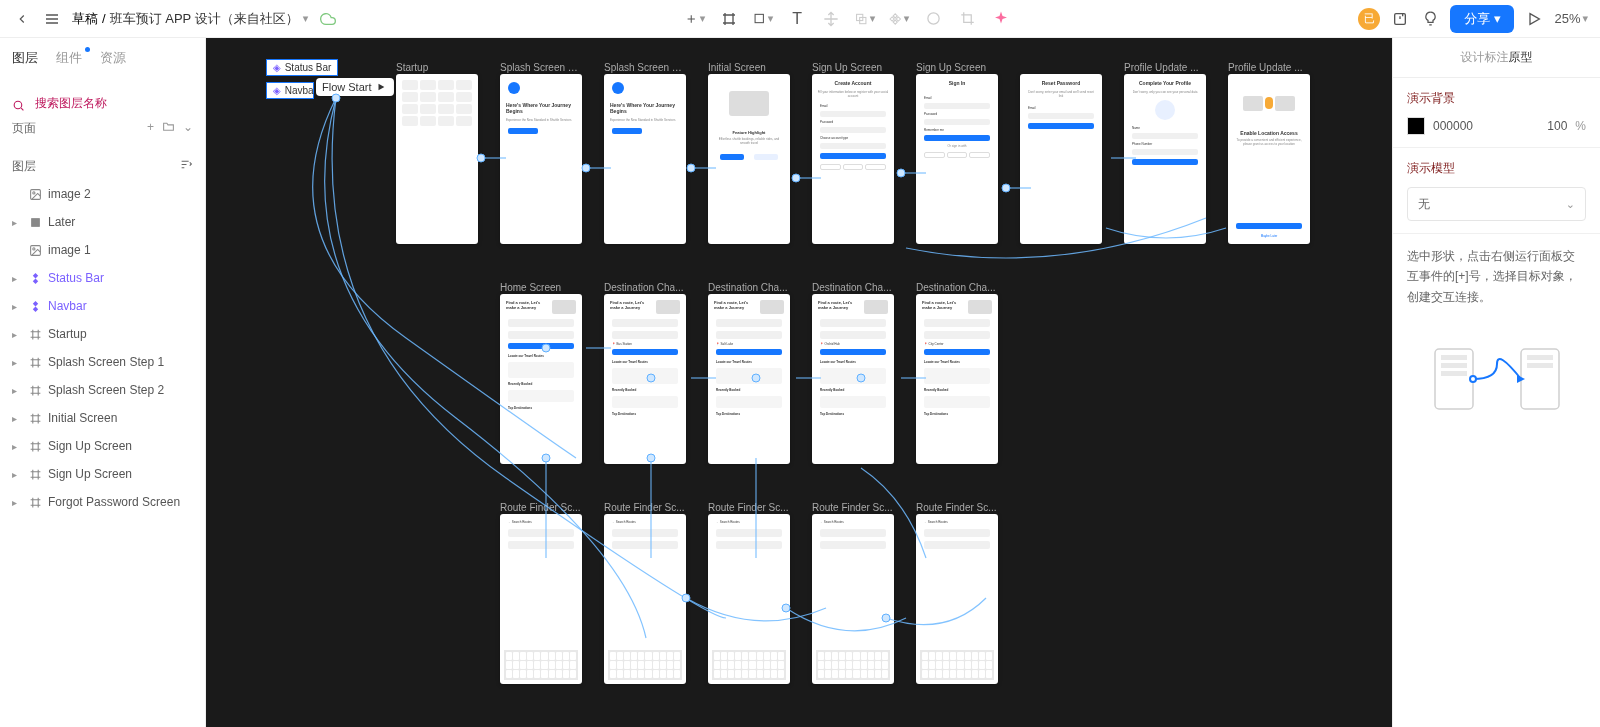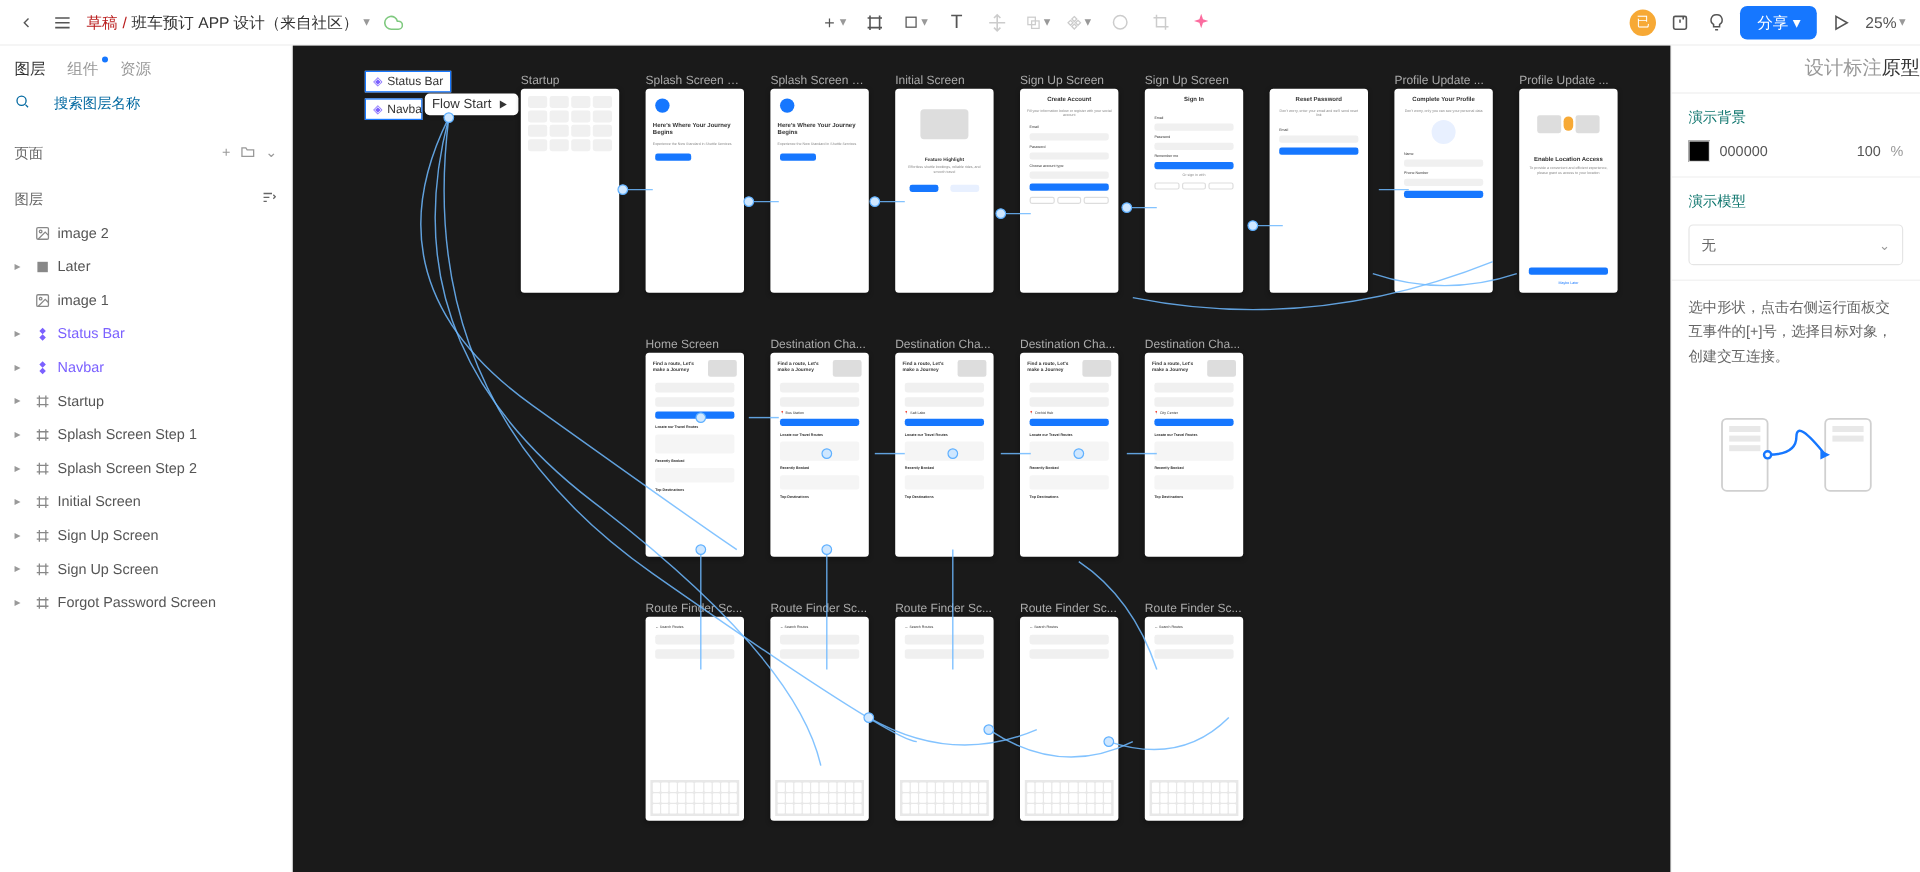--- a/index.html
+++ b/index.html
@@ -3,59 +3,59 @@
 <meta charset="utf-8">
 <style>
 *{margin:0;padding:0;box-sizing:border-box;font-family:-apple-system,BlinkMacSystemFont,"Segoe UI",sans-serif}
 body{width:1600px;height:727px;overflow:hidden;background:#fff;font-size:13px;color:#333}
 .topbar{height:38px;display:flex;align-items:center;padding:0 12px;border-bottom:1px solid #eee;gap:8px}
 .tb-left{display:flex;align-items:center;gap:10px}
 .tb-center{flex:1;display:flex;align-items:center;justify-content:center;gap:14px}
 .tb-right{display:flex;align-items:center;gap:10px}
 .icon-btn{width:20px;height:20px;display:flex;align-items:center;justify-content:center;cursor:pointer;color:#555}
 .breadcrumb{display:flex;align-items:center;gap:4px;font-size:13px}
-.bc-draft{color:#b91c1c}
+.bc-draft{color:#000000}
 .bc-title{color:#333}
 .chevron{color:#999;font-size:11px}
 .cloud{color:#7fc97f}
 .orange-badge{width:22px;height:22px;border-radius:50%;background:#f7a935;color:#fff;display:flex;align-items:center;justify-content:center;font-size:11px}
 .share-btn{background:#1677ff;color:#fff;padding:5px 14px;border-radius:6px;font-size:13px;cursor:pointer}
 .zoom{font-size:13px;color:#555;display:flex;align-items:center;gap:2px}
 .main{display:flex;height:689px}
-.left-panel{width:244px;border-right:1px solid #eee;display:flex;flex-direction:column}
+.left-panel{width:206px;border-right:1px solid #eee;display:flex;flex-direction:column}
 .lp-tabs{height:40px;display:flex;align-items:center;padding:0 12px;gap:18px;font-size:13px}
 .lp-tab{color:#999;cursor:pointer;position:relative}
 .lp-tab.active{color:#333;font-weight:500}
 .dot-blue::after{content:"";position:absolute;top:-2px;right:-8px;width:5px;height:5px;border-radius:50%;background:#1677ff}
-.lp-search{height:34px;display:flex;align-items:flex-start;padding:0 12px;gap:20px;color:#0369a1;font-size:12px}
+.lp-search{height:34px;display:flex;align-items:flex-end;padding:0 12px;gap:10px;color:#be185d;font-size:12px}
 .lp-pages{height:32px;display:flex;align-items:center;justify-content:space-between;padding:0 12px;font-size:12px;color:#666}
 .lp-pages-icons{display:flex;gap:8px;color:#999}
 .lp-page-item{height:30px;display:flex;align-items:center;padding:0 12px;gap:8px;font-size:12px;background:#f0f0f0;border-radius:4px;margin:2px 8px}
 .lp-section{flex:1;overflow-y:auto;padding-top:8px}
 .lp-sec-head{height:28px;display:flex;align-items:center;justify-content:space-between;padding:0 12px;font-size:12px;color:#666}
 .layer-item{height:28px;display:flex;align-items:center;padding:0 8px 0 12px;gap:6px;font-size:12px;color:#555;cursor:pointer}
 .layer-item.purple{color:#7b61ff}
 .layer-caret{width:10px;color:#999;font-size:10px}
 .layer-icon{width:14px;height:14px;display:flex;align-items:center;justify-content:center;color:#888;font-size:12px}
 .layer-icon.purple{color:#7b61ff}
 .canvas{flex:1;background:#1a1a1a;position:relative;overflow:hidden}
 .frame-label{position:absolute;color:#aaa;font-size:10px;white-space:nowrap;overflow:hidden;text-overflow:ellipsis}
 .artboard{position:absolute;background:#fff;border-radius:3px;box-shadow:0 1px 4px rgba(0,0,0,.3)}
 .flow-chip{position:absolute;background:#fff;border-radius:4px;padding:3px 8px 3px 6px;font-size:11px;display:flex;align-items:center;gap:4px;box-shadow:0 1px 3px rgba(0,0,0,.2)}
 .sel-item{position:absolute;background:#fff;border:1px solid #1677ff;font-size:10px;padding:2px 6px;display:flex;align-items:center;gap:4px}
 .sel-item .diam{color:#7b61ff}
 svg.flows{position:absolute;inset:0;width:100%;height:100%;pointer-events:none}
 .node-dot{fill:#cfe7ff;stroke:#5fb0ff;stroke-width:1}
 .flow-line{stroke:#6db8ff;stroke-width:1.2;fill:none;opacity:.85}
 .right-panel{width:208px;border-left:1px solid #eee;display:flex;flex-direction:column}
-.rp-tabs{height:40px;display:flex;align-items:center;justify-content:flex-end;font-size:16px;border-bottom:1px solid #eee}
+.rp-tabs{height:40px;display:flex;align-items:center;justify-content:center;font-size:12px;border-bottom:1px solid #eee}
 .rp-tab{color:#999;cursor:pointer}
 .rp-tab.active{color:#333;font-weight:500}
 .rp-block{padding:12px 14px;border-bottom:1px solid #f0f0f0}
-.rp-label{font-size:12px;color:#0f766e;margin-bottom:10px}
+.rp-label{font-size:12px;color:#7f1d1d;margin-bottom:10px}
 .rp-row{display:flex;align-items:center;gap:8px}
 .swatch{width:18px;height:18px;background:#000;border:1px solid #ddd}
 .rp-input{flex:1;font-size:12px;color:#555}
 .rp-opacity{font-size:12px;color:#555;width:34px;text-align:right}
 .rp-pct{font-size:12px;color:#999}
 .rp-select{height:34px;border:1px solid #e5e5e5;border-radius:4px;display:flex;align-items:center;justify-content:space-between;padding:0 10px;font-size:12px;color:#666;cursor:pointer}
 .rp-help{padding:12px 14px;font-size:12px;color:#666;line-height:1.7}
 .rp-illust{height:120px;display:flex;align-items:center;justify-content:center}
 .artboard-inner{font-size:4px;padding:4px;color:#333;display:flex;flex-direction:column;gap:2px;height:100%}
 .ab-btn{background:#1677ff;border-radius:2px;height:6px;margin:1px 4px}

